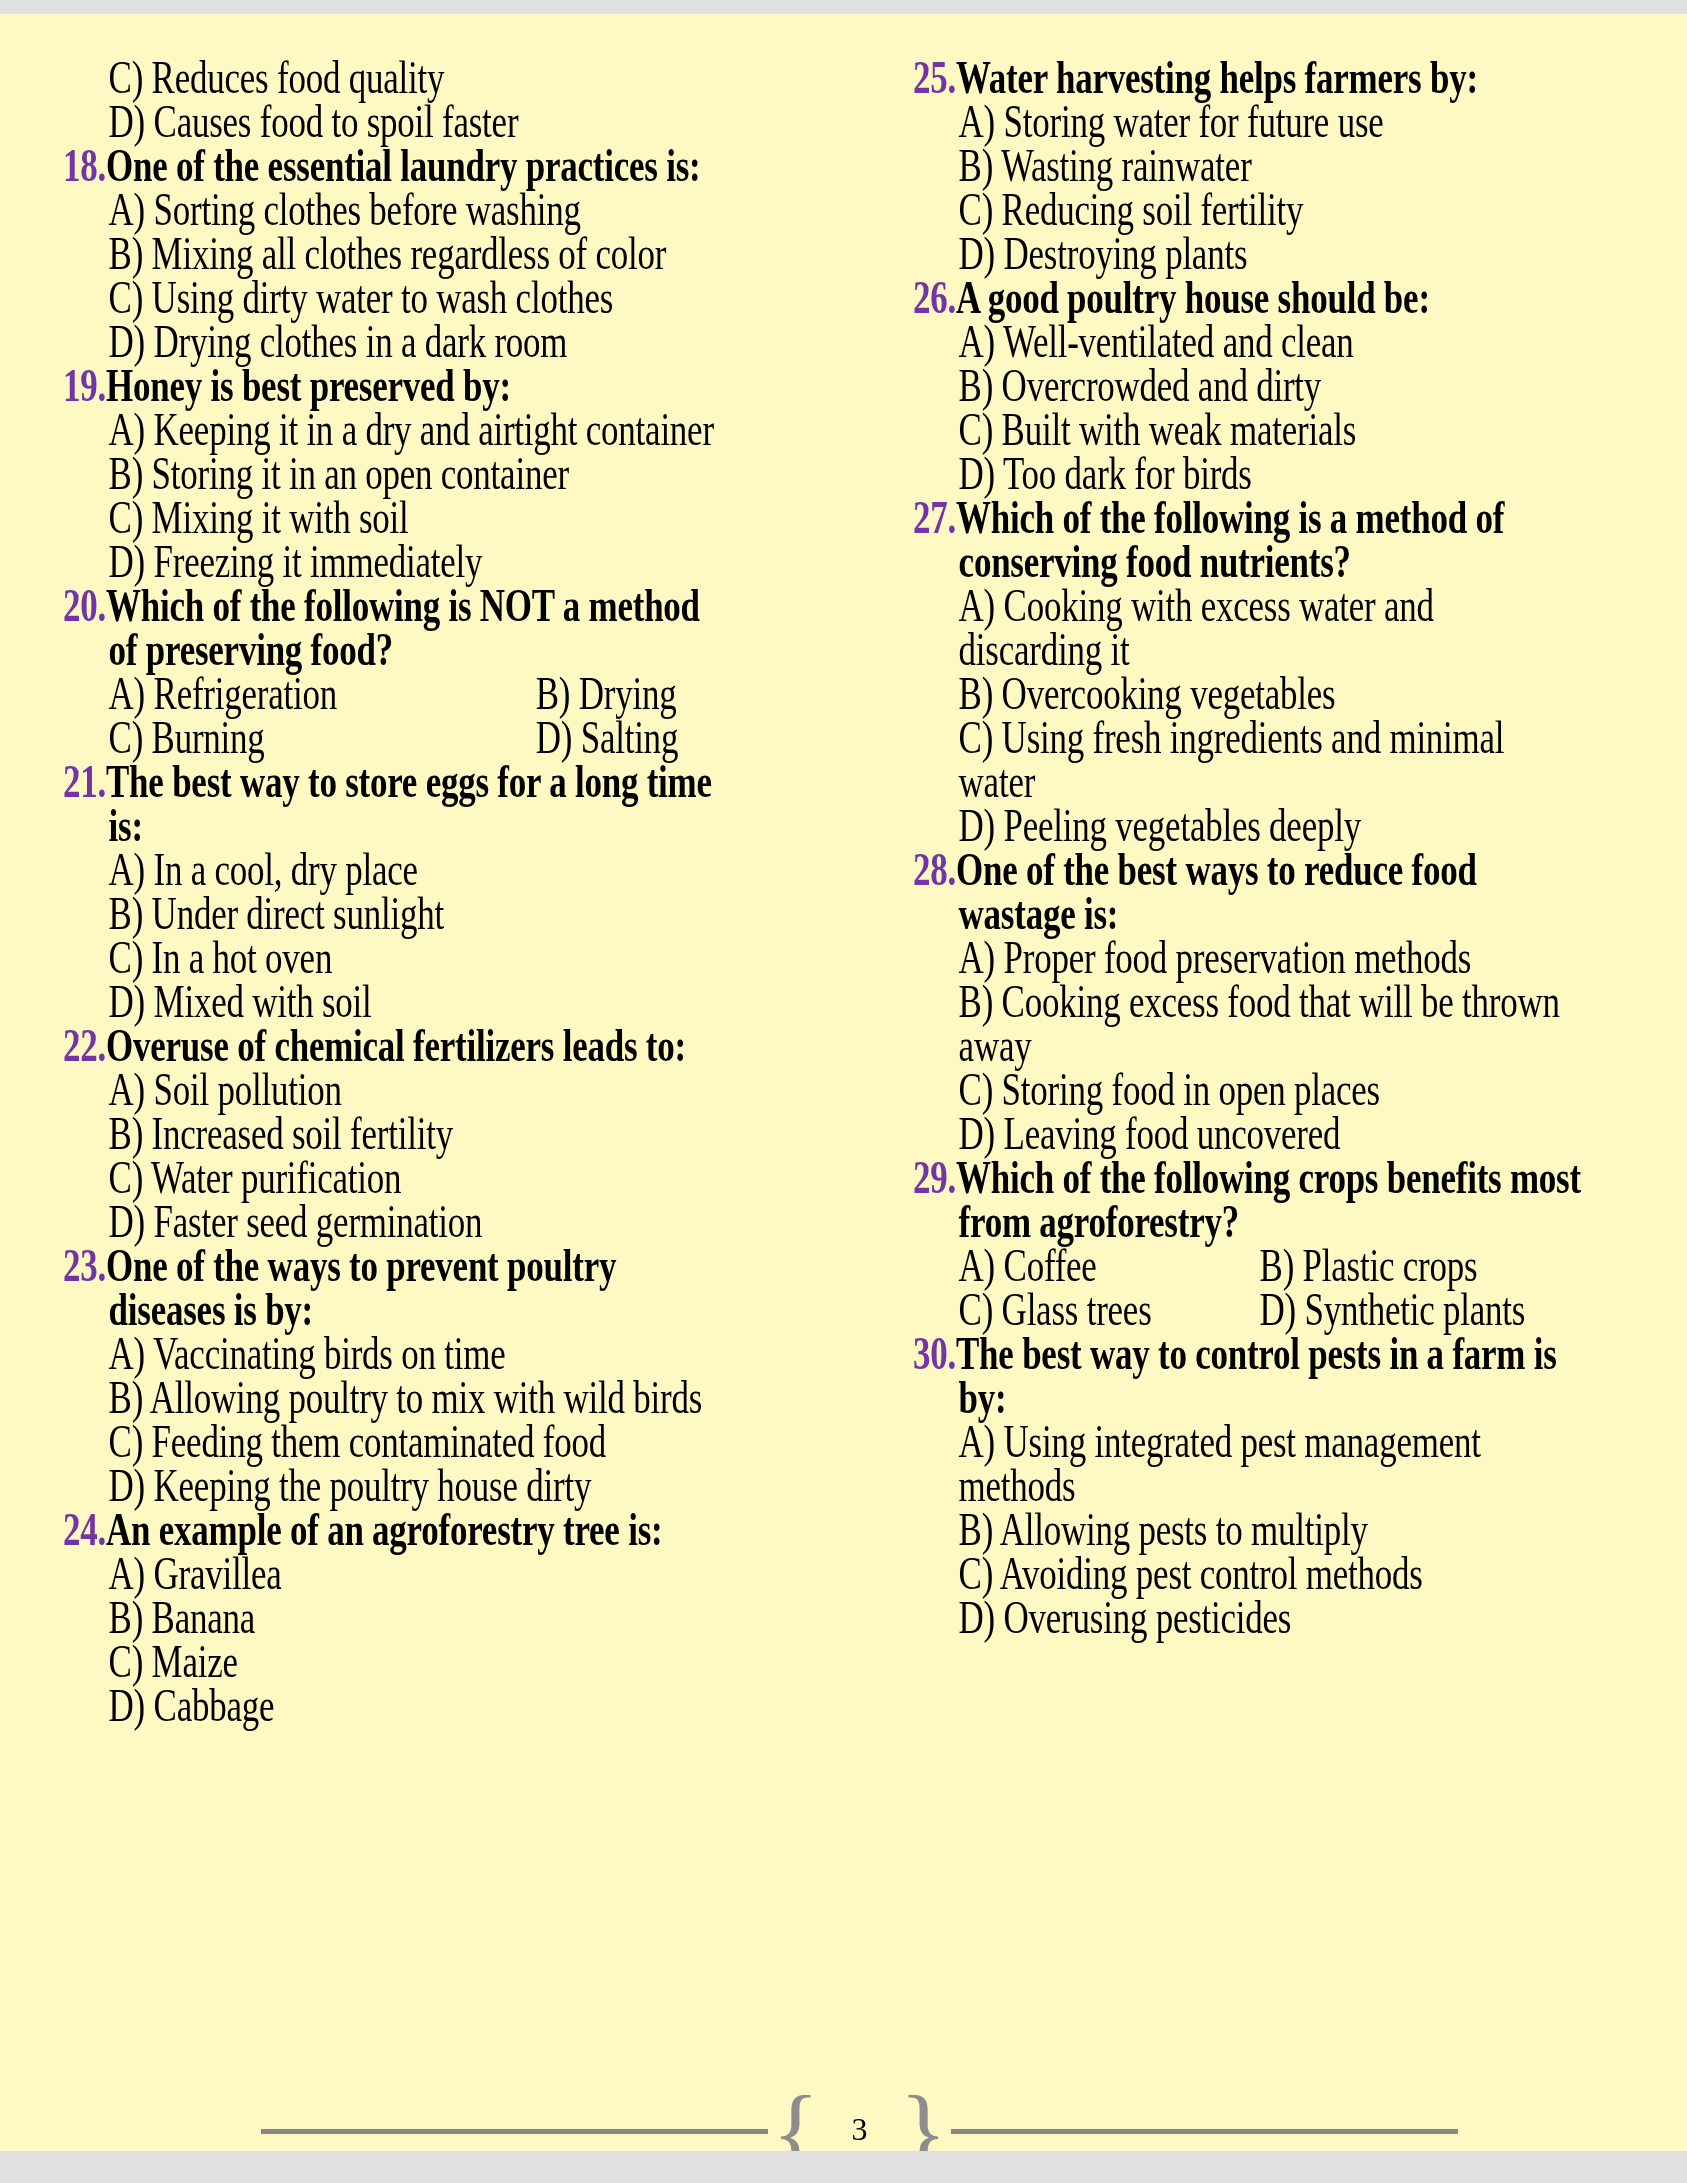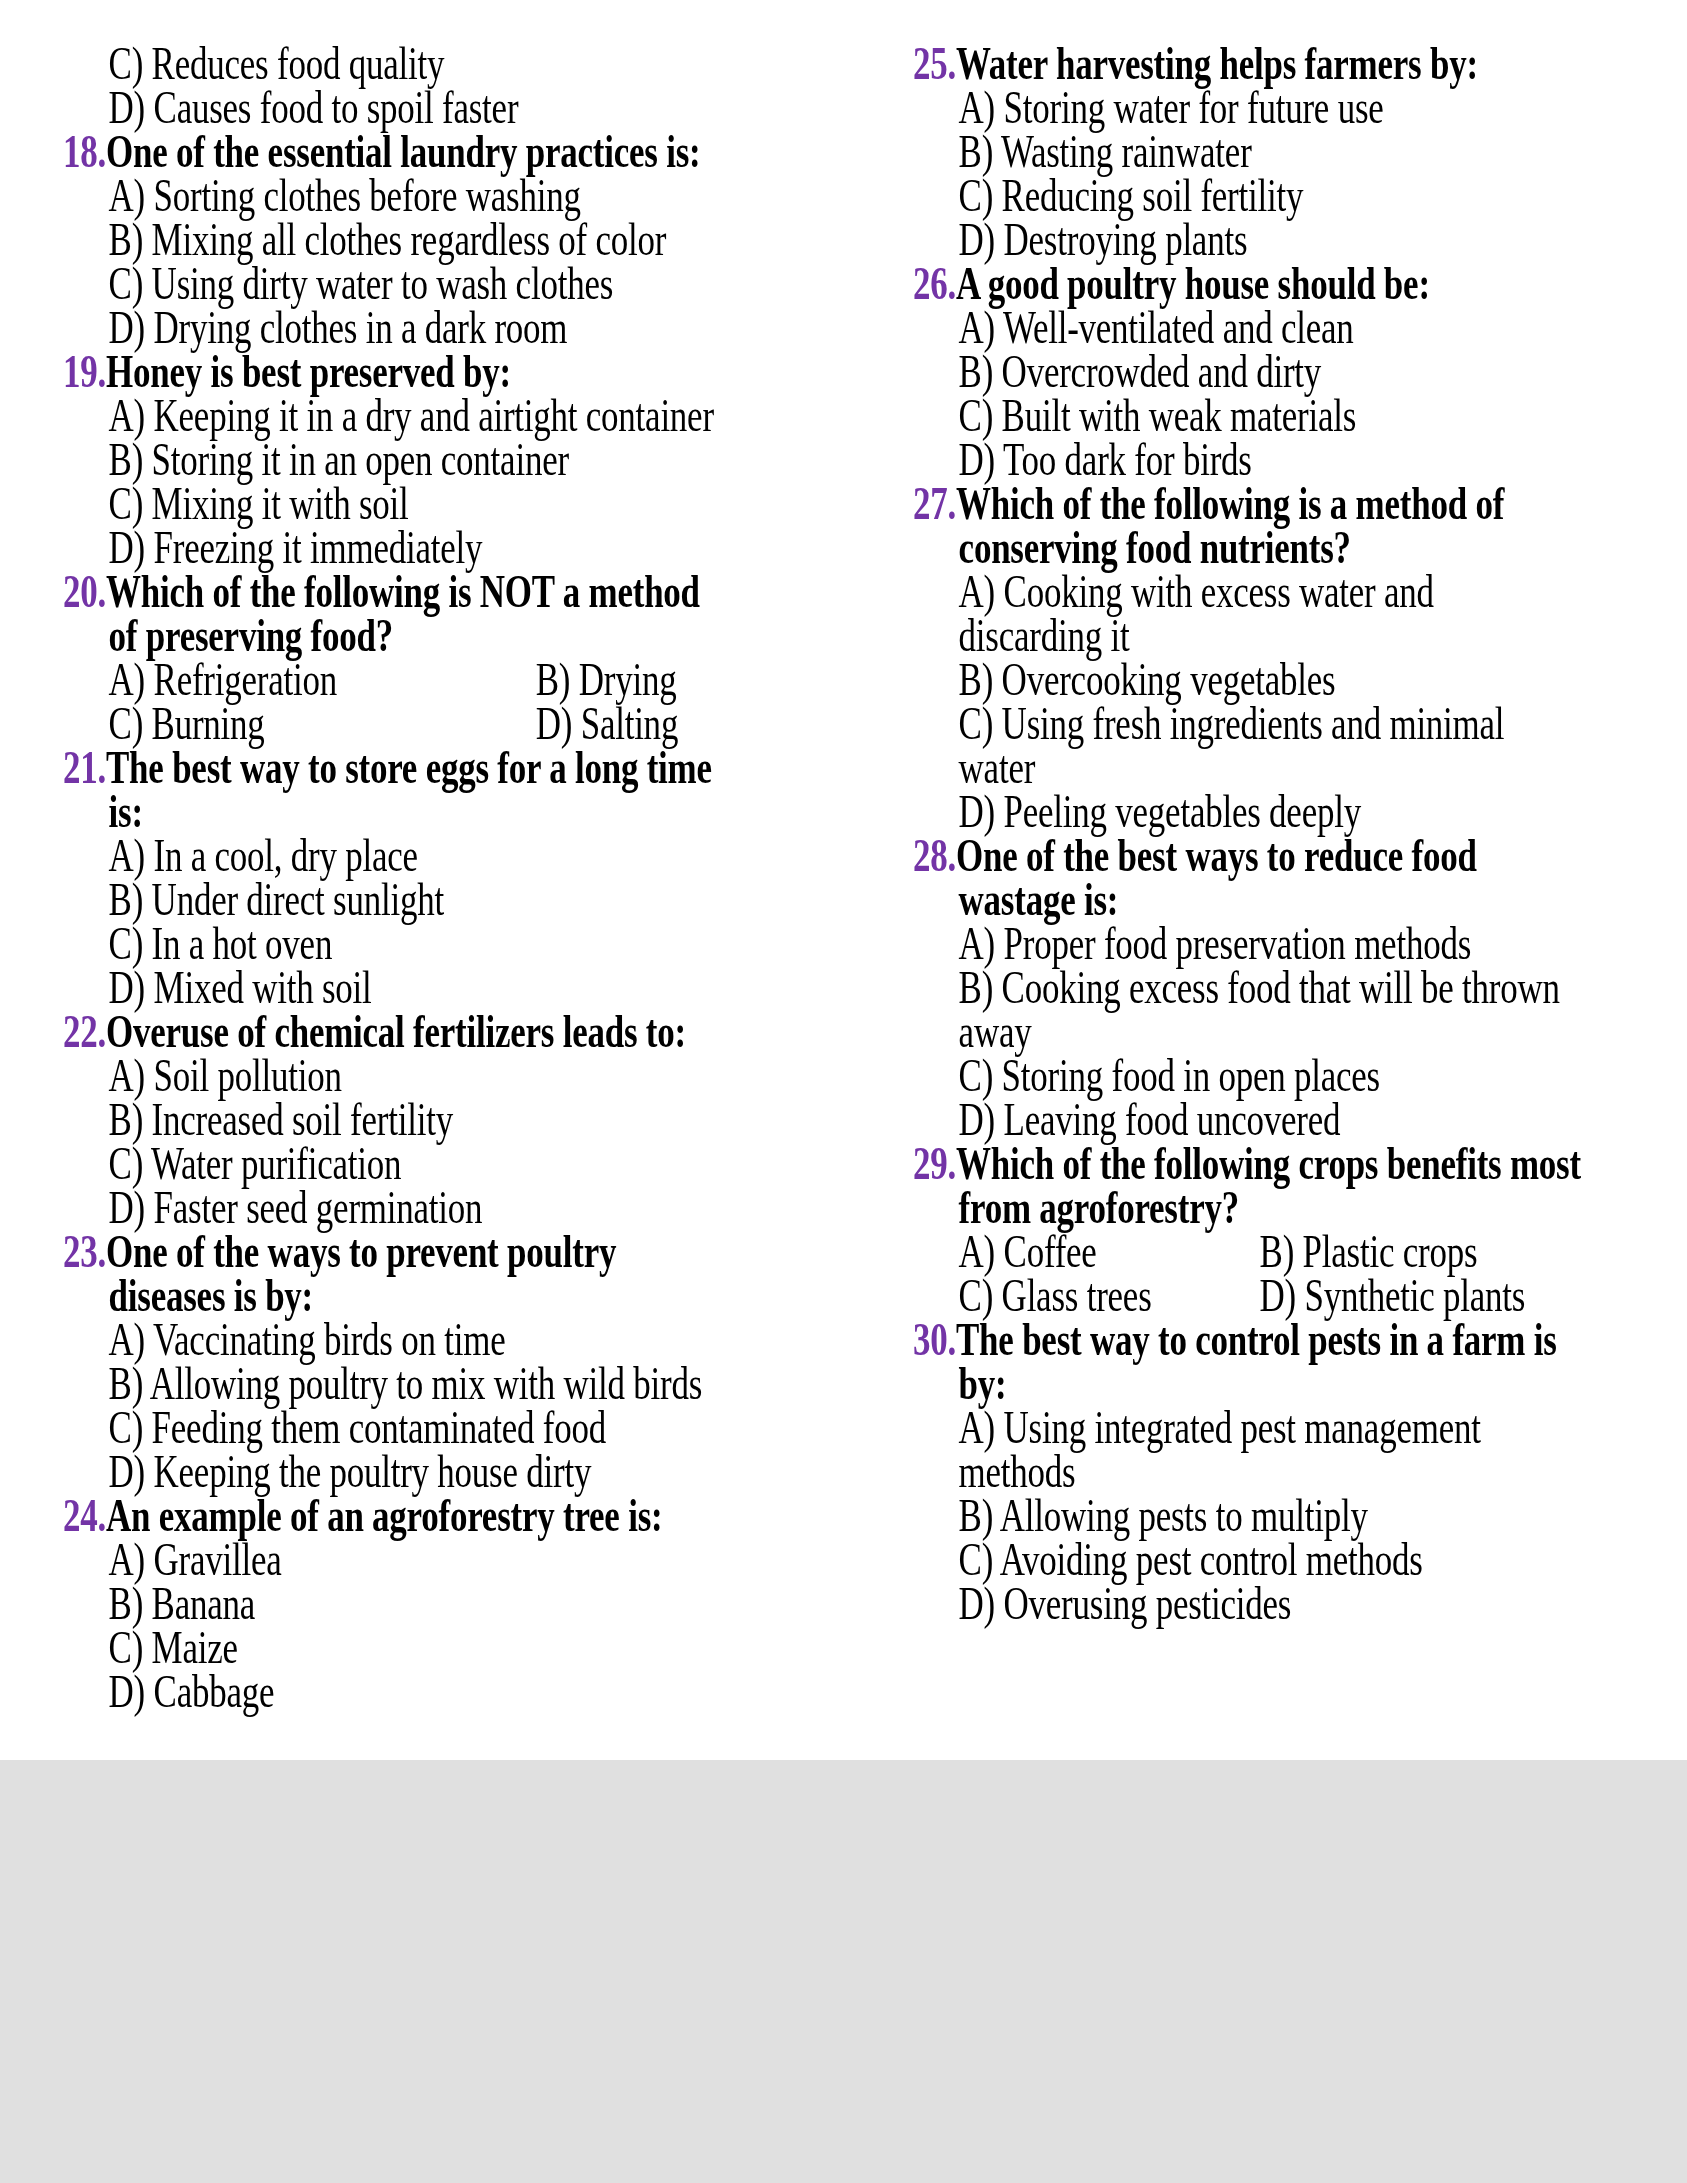--- a/index.html
+++ b/index.html
@@ -1,20 +1,20 @@
 <!DOCTYPE html>
 <html style="font-size:10.6px"><head>
 <meta charset="utf-8">
 <style>
   :root { --purple:#7334A6; }
   html,body { margin:0; padding:0; background:#e0e0e0; }
   .page {
-    position:relative; width:1687px; height:1760px; background:#ffffff;
+    position:relative; width:1687px; height:2137px; background:#fef9c3;
     overflow:hidden; font-family:"Liberation Serif","DejaVu Serif",serif; color:#000;
-    margin:0 auto;
+    margin:14px auto;
   }
   .col { position:absolute; top:42px; transform:scaleX(0.76); transform-origin:top left; }
   #col-left  { left:63px;  width:1125px; }
   #col-right { left:913px; width:1125px; }
   .qline, .opt { font-size:46px; line-height:44px; white-space:nowrap; }
   .qline { font-weight:bold; padding-left:60px; text-indent:-60px; letter-spacing:-0.3px; }
   .qline.qcont { text-indent:0; }
   .qnum { color:var(--purple); }
   .opt { font-weight:normal; padding-left:60px; letter-spacing:-0.3px; }
   .optpair { display:flex; }

